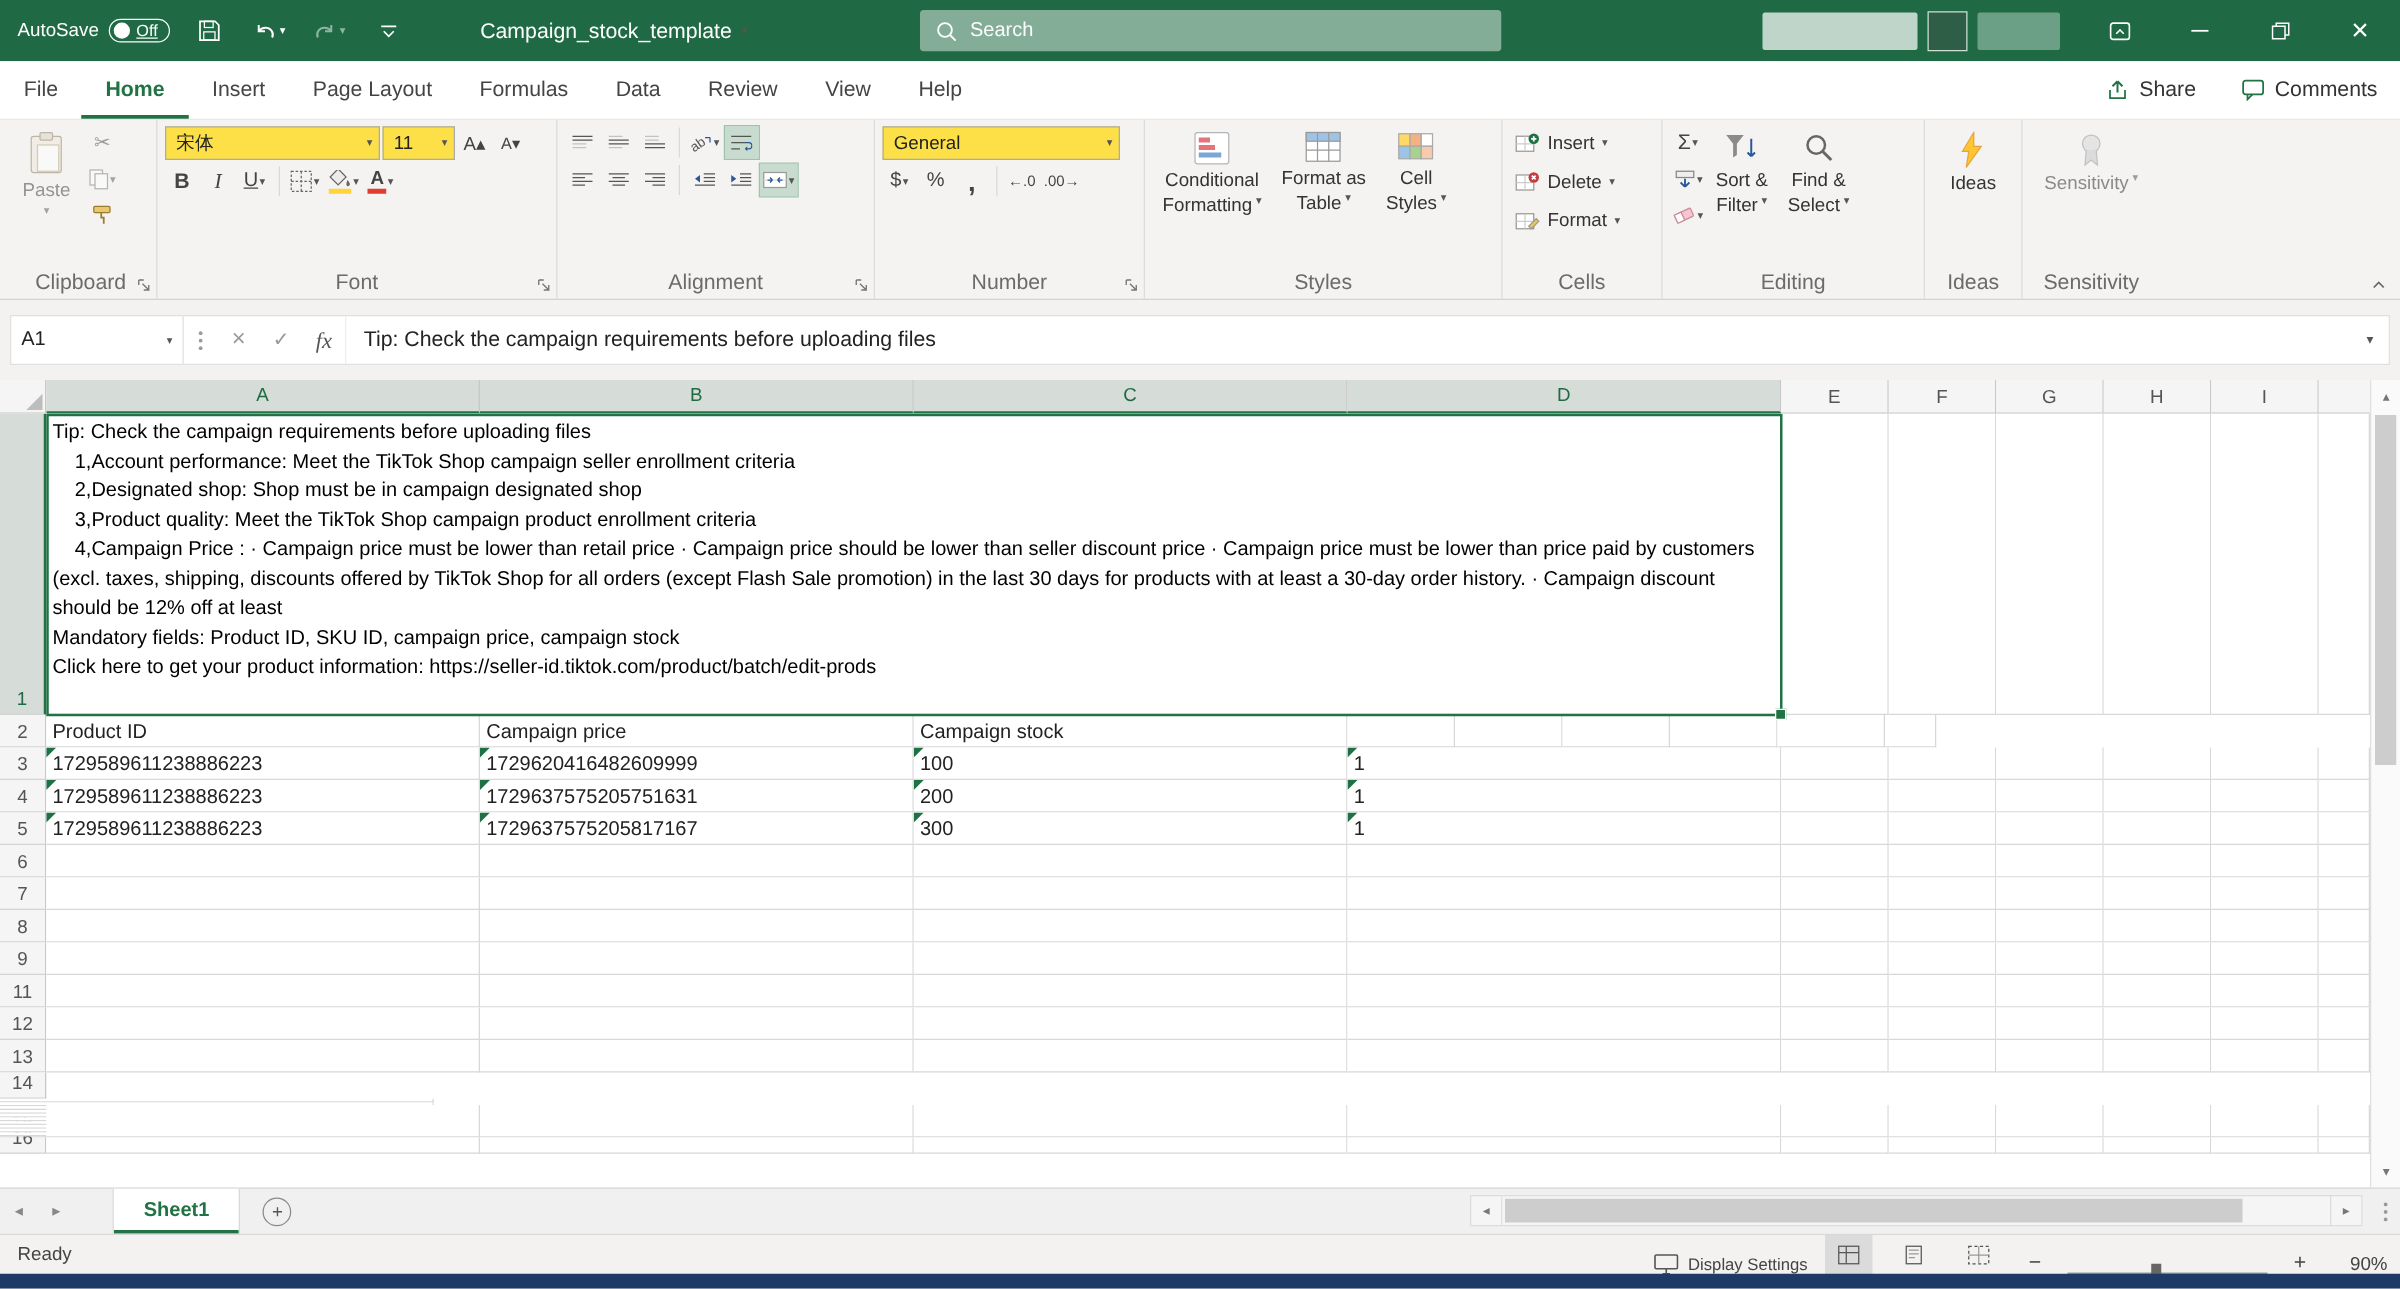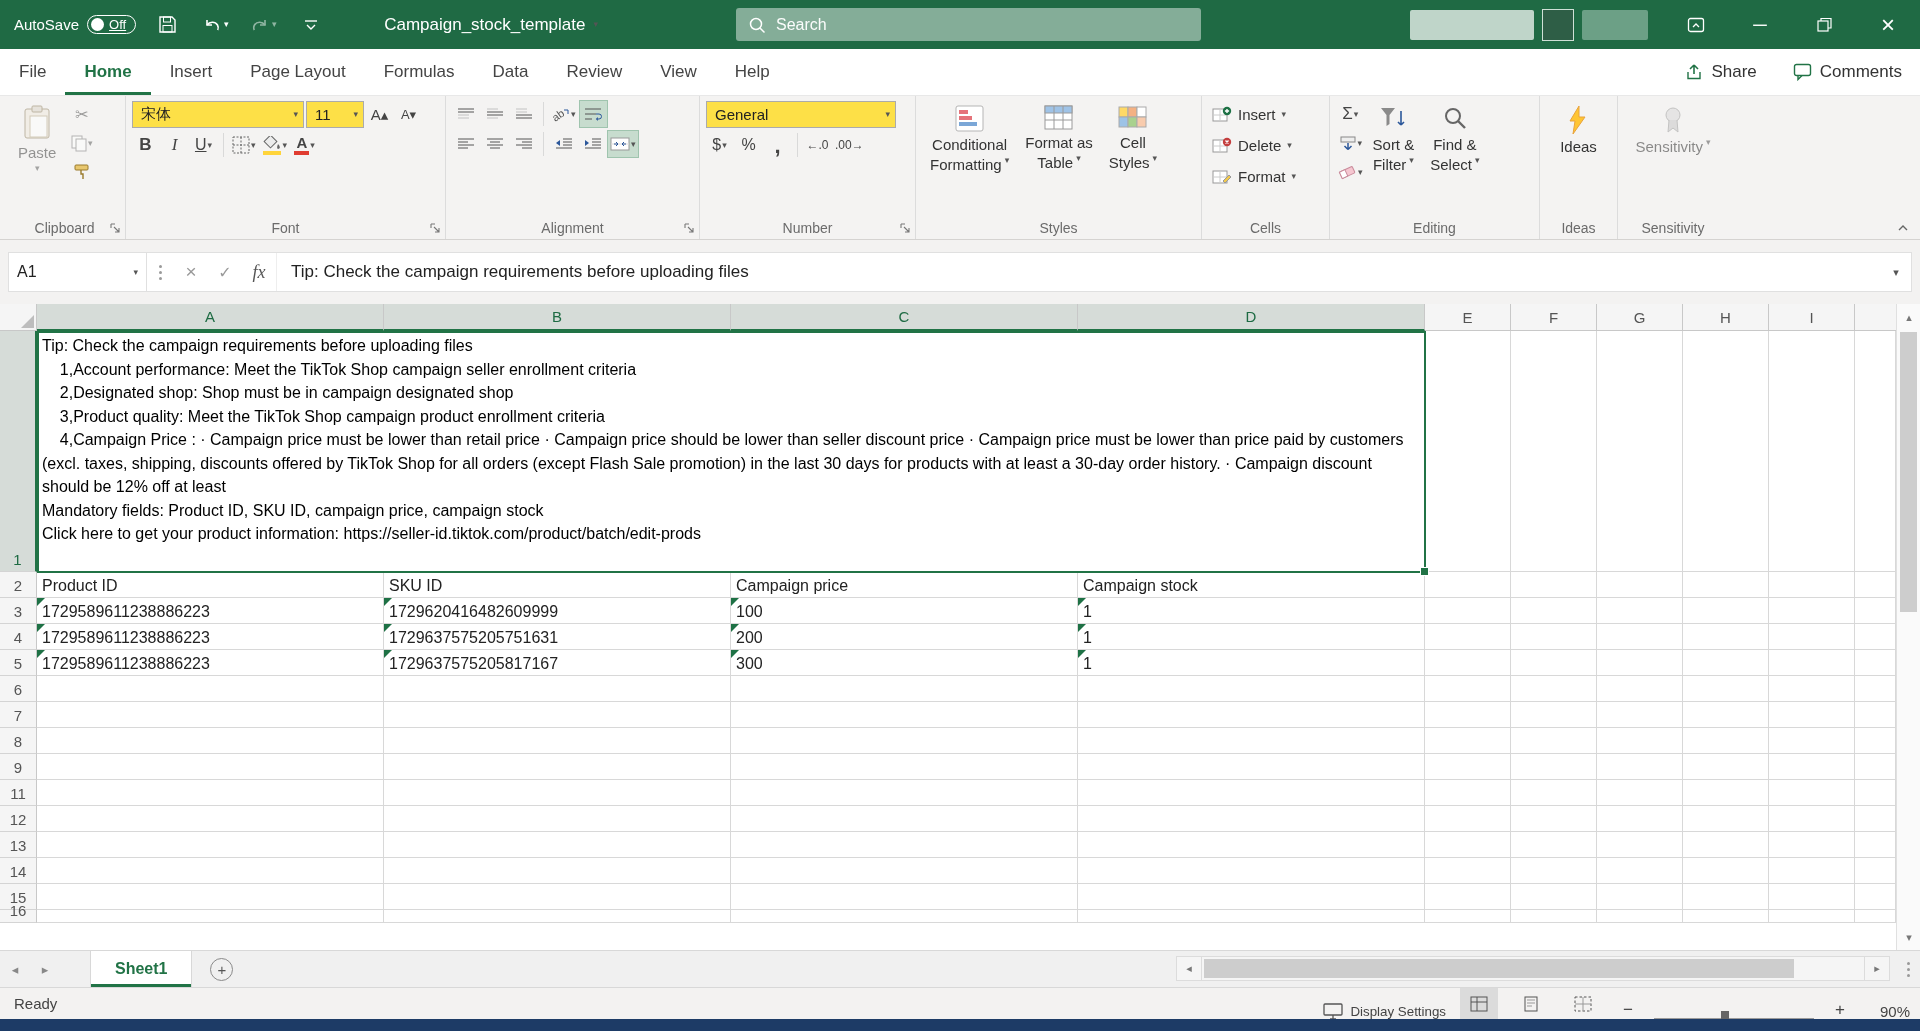--- a/index.html
+++ b/index.html
@@ -31,21 +31,21 @@
   
   #menubar { position:absolute; top:49px; left:0; right:0; height:47px; background:#fff; display:flex; align-items:stretch; border-bottom:1px solid #E8E8E8; }
   .mtab { padding:0 19px; font-size:17px; color:#444; display:flex; align-items:center; }
   .mtab.active { color:#217346; font-weight:700; box-shadow:inset 0 -3px 0 #217346; }
   .menu-spacer { flex:1; }
   .pillbtn { display:flex; align-items:center; gap:7px; font-size:17px; color:#333; padding:0 18px; }
 
   
   #ribbon { position:absolute; top:96px; left:0; right:0; height:144px; background:#F4F3F2; border-bottom:1px solid #D5D3D1; display:flex; align-items:stretch; padding-left:4px; }
   .rgroup { position:relative; border-right:1px solid #DCDCDC; padding:5px 6px 24px 6px; }
-  .rg-label { position:absolute; bottom:3px; left:0; right:0; text-align:center; font-size:14px; color:#6B6B6B; white-space:nowrap; }
+  .rg-label { position:absolute; bottom:3px; left:0; right:0; text-align:center; font-size:17px; color:#6B6B6B; white-space:nowrap; }
   .launcher { position:absolute; right:3px; bottom:4px; width:14px; height:14px; display:flex; align-items:center; justify-content:center; }
   .rg-content { display:flex; height:100%; }
   .rg-rows { display:flex; flex-direction:column; gap:4px; }
   .rrow { display:flex; align-items:center; gap:2px; }
   .combo { height:27px; background:#fde047; border:1px solid #ABABAB; display:flex; align-items:center; justify-content:space-between; padding:0 5px 0 8px; font-size:15px; color:#222; }
   .sbtn { min-width:27px; height:26px; display:flex; align-items:center; justify-content:center; gap:1px; font-size:15px; color:#444; padding:0 2px; }
   .sbtn.active { background:#C7DCCE; outline:1px solid #9FC4AE; }
   .dd { font-size:9px; color:#555; line-height:1; }
   .vsep { width:1px; height:24px; background:#D9D9D9; margin:0 4px; }
   .bigbtn { display:flex; flex-direction:column; align-items:center; justify-content:flex-start; gap:3px; padding:4px 8px; font-size:15px; color:#333; }
@@ -754,23 +754,20 @@
         <div class="cell" style="width: 86px;"></div>
         <div class="cell" style="width: 86px;"></div>
         <div class="cell" style="width: 41px;"></div>
       </div>
       <div class="grid-row" style="height: 26px;">
         <div class="row-hdr">2</div>
         <div class="cell" style="width: 347px;">
           <span>Product ID</span>
         </div>
         <div class="cell" style="width: 347px;">
-          <span>SKU ID</span>
-        </div>
-        <div class="cell" style="width: 347px;">
           <span>Campaign price</span>
         </div>
         <div class="cell" style="width: 347px;">
           <span>Campaign stock</span>
         </div>
         <div class="cell" style="width: 86px;"></div>
         <div class="cell" style="width: 86px;"></div>
         <div class="cell" style="width: 86px;"></div>
         <div class="cell" style="width: 86px;"></div>
         <div class="cell" style="width: 86px;"></div>
@@ -935,21 +932,21 @@
         <div class="cell" style="width: 347px;"></div>
         <div class="cell" style="width: 347px;"></div>
         <div class="cell" style="width: 347px;"></div>
         <div class="cell" style="width: 86px;"></div>
         <div class="cell" style="width: 86px;"></div>
         <div class="cell" style="width: 86px;"></div>
         <div class="cell" style="width: 86px;"></div>
         <div class="cell" style="width: 86px;"></div>
         <div class="cell" style="width: 41px;"></div>
       </div>
-      <div class="grid-row" style="height: 26px;">
+      <div class="grid-row" style="height: 26px; flex-direction: column;">
         <div class="row-hdr">14</div>
         <div class="cell" style="width: 347px;"></div>
         <div class="cell" style="width: 347px;"></div>
         <div class="cell" style="width: 347px;"></div>
         <div class="cell" style="width: 347px;"></div>
         <div class="cell" style="width: 86px;"></div>
         <div class="cell" style="width: 86px;"></div>
         <div class="cell" style="width: 86px;"></div>
         <div class="cell" style="width: 86px;"></div>
         <div class="cell" style="width: 86px;"></div>

